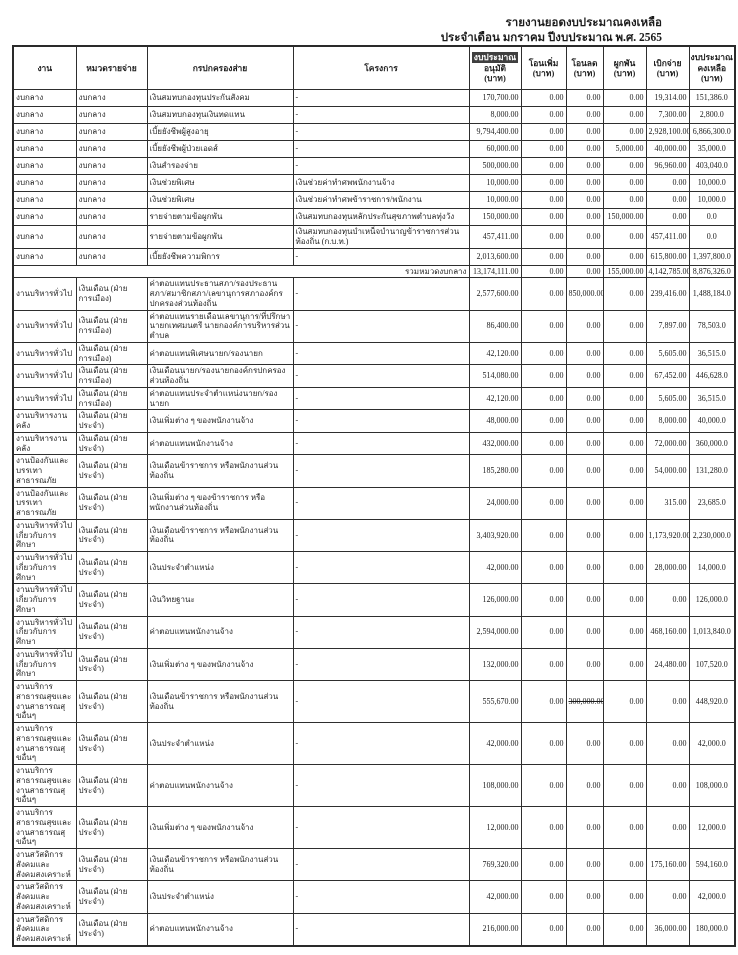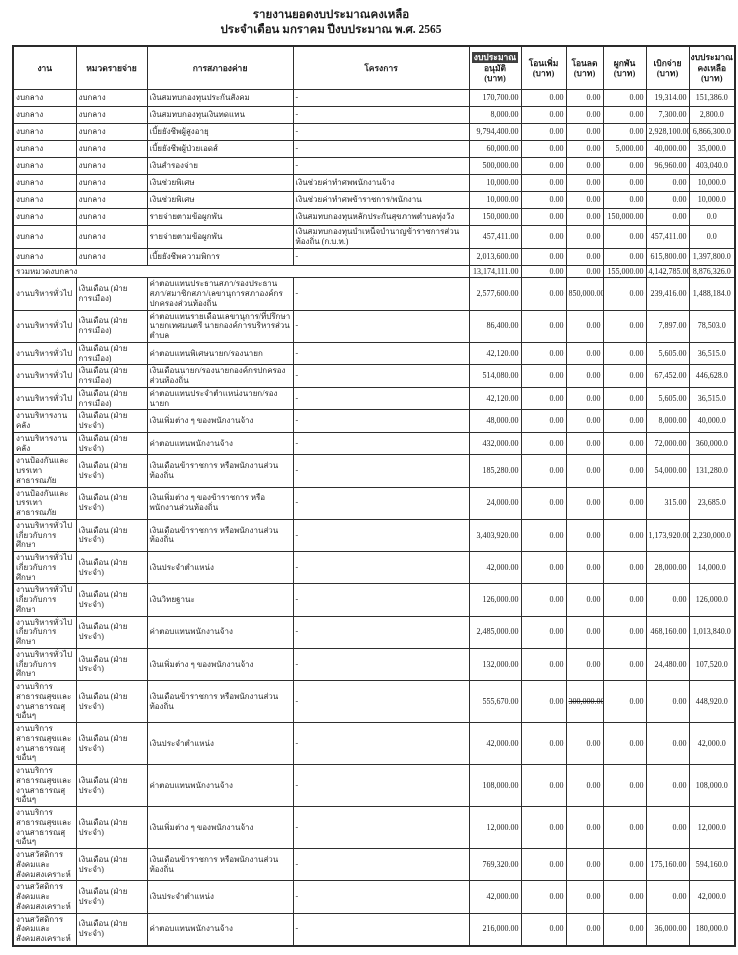--- a/index.html
+++ b/index.html
@@ -1,31 +1,31 @@
 <!DOCTYPE html>
 <html><head>
 <meta charset="utf-8">
 <style>
   html,body{margin:0;padding:0;}
   body{
     width:738px;height:955px;background:#ffffff;overflow:hidden;position:relative;
     font-family:"Liberation Serif","DejaVu Serif",serif;color:#1b1b1b;
   }
-  .title-block{padding-top:7px;padding-right:76px;text-align:center;font-weight:bold;
+  .title-block{padding-top:15px;padding-right:76px;text-align:right;font-weight:bold;
     font-size:11.5px;line-height:1.28;}
   table.budget{position:absolute;left:12px;top:45px;width:722px;border-collapse:collapse;
     table-layout:fixed;border:2px solid #2a2a2a;}
   table.budget th,table.budget td{border:1px solid #2e2e2e;font-size:8px;line-height:1.22;
     padding:1px 2px;vertical-align:middle;overflow:hidden;}
   table.budget th{font-size:8.5px;font-weight:bold;text-align:center;height:40px;padding:1px;}
   .hl{background:#3f3f3f;color:#ffffff;padding:0 2px;display:inline-block;}
   td.txt{text-align:left;}
   td.num{text-align:right;padding-right:1px;font-size:8px;white-space:nowrap;}
   td.num-last{text-align:center;padding-right:5px;font-size:8px;white-space:nowrap;}
-  td.sum-label{padding-right:2px;border-left:2px solid #2a2a2a;margin-top:18px;}
+  td.sum-label{text-align:right;padding-right:2px;border-left:2px solid #2a2a2a;margin-top:18px;}
   tr.rdata td{height:14px;}
   .strike{text-decoration:line-through;}
 </style>
 </head>
 <body>
 
 <div class="title-block">
   <div>รายงานยอดงบประมาณคงเหลือ</div>
   <div>ประจำเดือน มกราคม ปีงบประมาณ พ.ศ. 2565</div>
 </div>
@@ -40,21 +40,21 @@
       <col style="width:45px">
       <col style="width:37px">
       <col style="width:43px">
     <col style="width:43px">
       <col style="width:46px">
   </colgroup>
   <thead>
     <tr>
       <th>งาน</th>
       <th>หมวดรายจ่าย</th>
-      <th>การสภาองค่าย</th>
+      <th>กรปกครองส่าย</th>
       <th>โครงการ</th>
       <th>
         <span class="hl">งบประมาณ</span><br>
         <span>อนุมัติ</span><br>
         <span>(บาท)</span>
       </th>
       <th>
         <span>โอนเพิ่ม</span><br>
         <span>(บาท)</span>
       </th>
@@ -349,21 +349,21 @@
         <td class="num">0.00</td>
         <td class="num">0.00</td>
         <td class="num">0.00</td>
         <td class="num-last">126,000.0</td>
       </tr>
       <tr class="rdata">
         <td class="txt">งานบริหารทั่วไปเกี่ยวกับการศึกษา</td>
         <td class="txt">เงินเดือน (ฝ่ายประจำ)</td>
         <td class="txt">ค่าตอบแทนพนักงานจ้าง</td>
         <td class="txt">-</td>
-        <td class="num">2,485,000.00</td>
+        <td class="num">2,594,000.00</td>
         <td class="num">0.00</td>
         <td class="num">0.00</td>
         <td class="num">0.00</td>
         <td class="num">468,160.00</td>
         <td class="num-last">1,013,840.0</td>
       </tr>
       <tr class="rdata">
         <td class="txt">งานบริหารทั่วไปเกี่ยวกับการศึกษา</td>
         <td class="txt">เงินเดือน (ฝ่ายประจำ)</td>
         <td class="txt">เงินเพิ่มต่าง ๆ ของพนักงานจ้าง</td>

